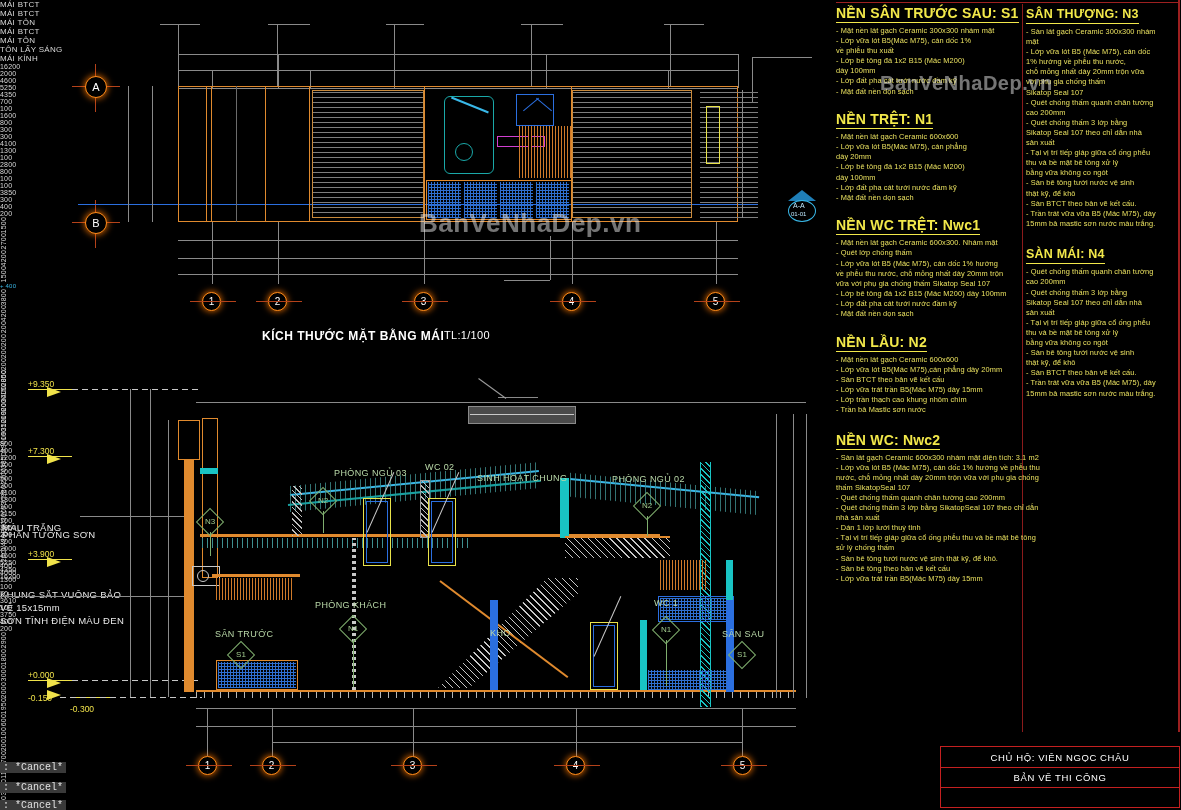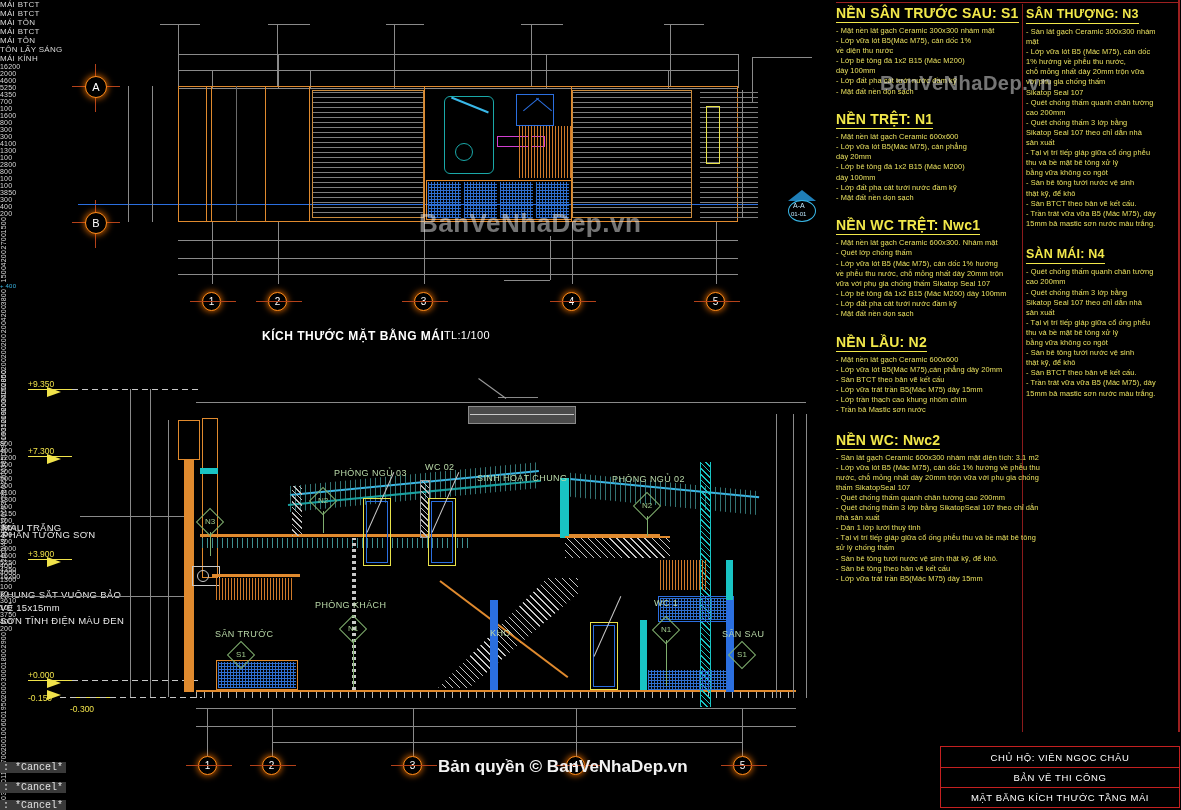--- a/index.html
+++ b/index.html
@@ -549,34 +549,33 @@
       </div>
     <div class="bubble small" style="left:733px;top:386px;">
       <span>5</span>
       </div>
     <div class="bubble-cross-h" style="left:186px;top:395px;width:46px;"></div>
     <div class="bubble-cross-h" style="left:250px;top:395px;width:46px;"></div>
     <div class="bubble-cross-h" style="left:391px;top:395px;width:46px;"></div>
     <div class="bubble-cross-h" style="left:554px;top:395px;width:46px;"></div>
     <div class="bubble-cross-h" style="left:721px;top:395px;width:46px;"></div>
 
-    <div class="copyright" style="left:438px;top:387px;">Bản quyền © BanVeNhaDep.vn</div>
   </div>
 
   <div class="spec-top-edge"></div>
   <div class="spec-right-edge"></div>
   <div class="spec-wrap">
     <div class="spec-sep"></div>
 
     <div class="spec-col c1">
       <div class="spec-block">
         <div class="spec-h">NỀN SÂN TRƯỚC SAU: S1</div>
         <div class="spec-li">- Mặt nền lát gạch Ceramic 300x300 nhám mặt</div>
         <div class="spec-li">- Lớp vữa lót B5(Mác M75), cán dốc 1%</div>
-        <div class="spec-li">về diện thu nước</div>
+        <div class="spec-li">về phiễu thu xuất</div>
         <div class="spec-li">- Lớp bê tông đá 1x2 B15 (Mác M200)</div>
         <div class="spec-li">dày 100mm</div>
         <div class="spec-li">- Lớp đất pha cát tưới nước đầm kỹ</div>
         <div class="spec-li">- Mặt đất nền dọn sạch</div>
       </div>
       <div class="spec-block" style="margin-top:14px;">
         <div class="spec-h">NỀN TRỆT: N1</div>
         <div class="spec-li">- Mặt nền lát gạch Ceramic 600x600</div>
         <div class="spec-li">- Lớp vữa lót B5(Mác M75), cán phẳng</div>
         <div class="spec-li">dày 20mm</div>
@@ -665,20 +664,19 @@
       </div>
     </div>
   </div>
 
 
   <div class="wm wm-mid" style="left:880px;top:72px;">BanVeNhaDep.vn</div>
 
   <div class="titleblock">
     <div class="tb-row r1">CHỦ HỘ: VIÊN NGỌC CHÂU</div>
     <div class="tb-row r2">BẢN VẼ THI CÔNG</div>
-    <div class="tb-row r3">MẶT BẰNG KÍCH THƯỚC TẦNG MÁI</div>
   </div>
 
   <div class="cmdline" style="top:762px;">: *Cancel*</div>
   <div class="cmdline" style="top:782px;">: *Cancel*</div>
   <div class="cmdline" style="top:800px;">: *Cancel*</div>
 
 </div>
 
 </body></html>

